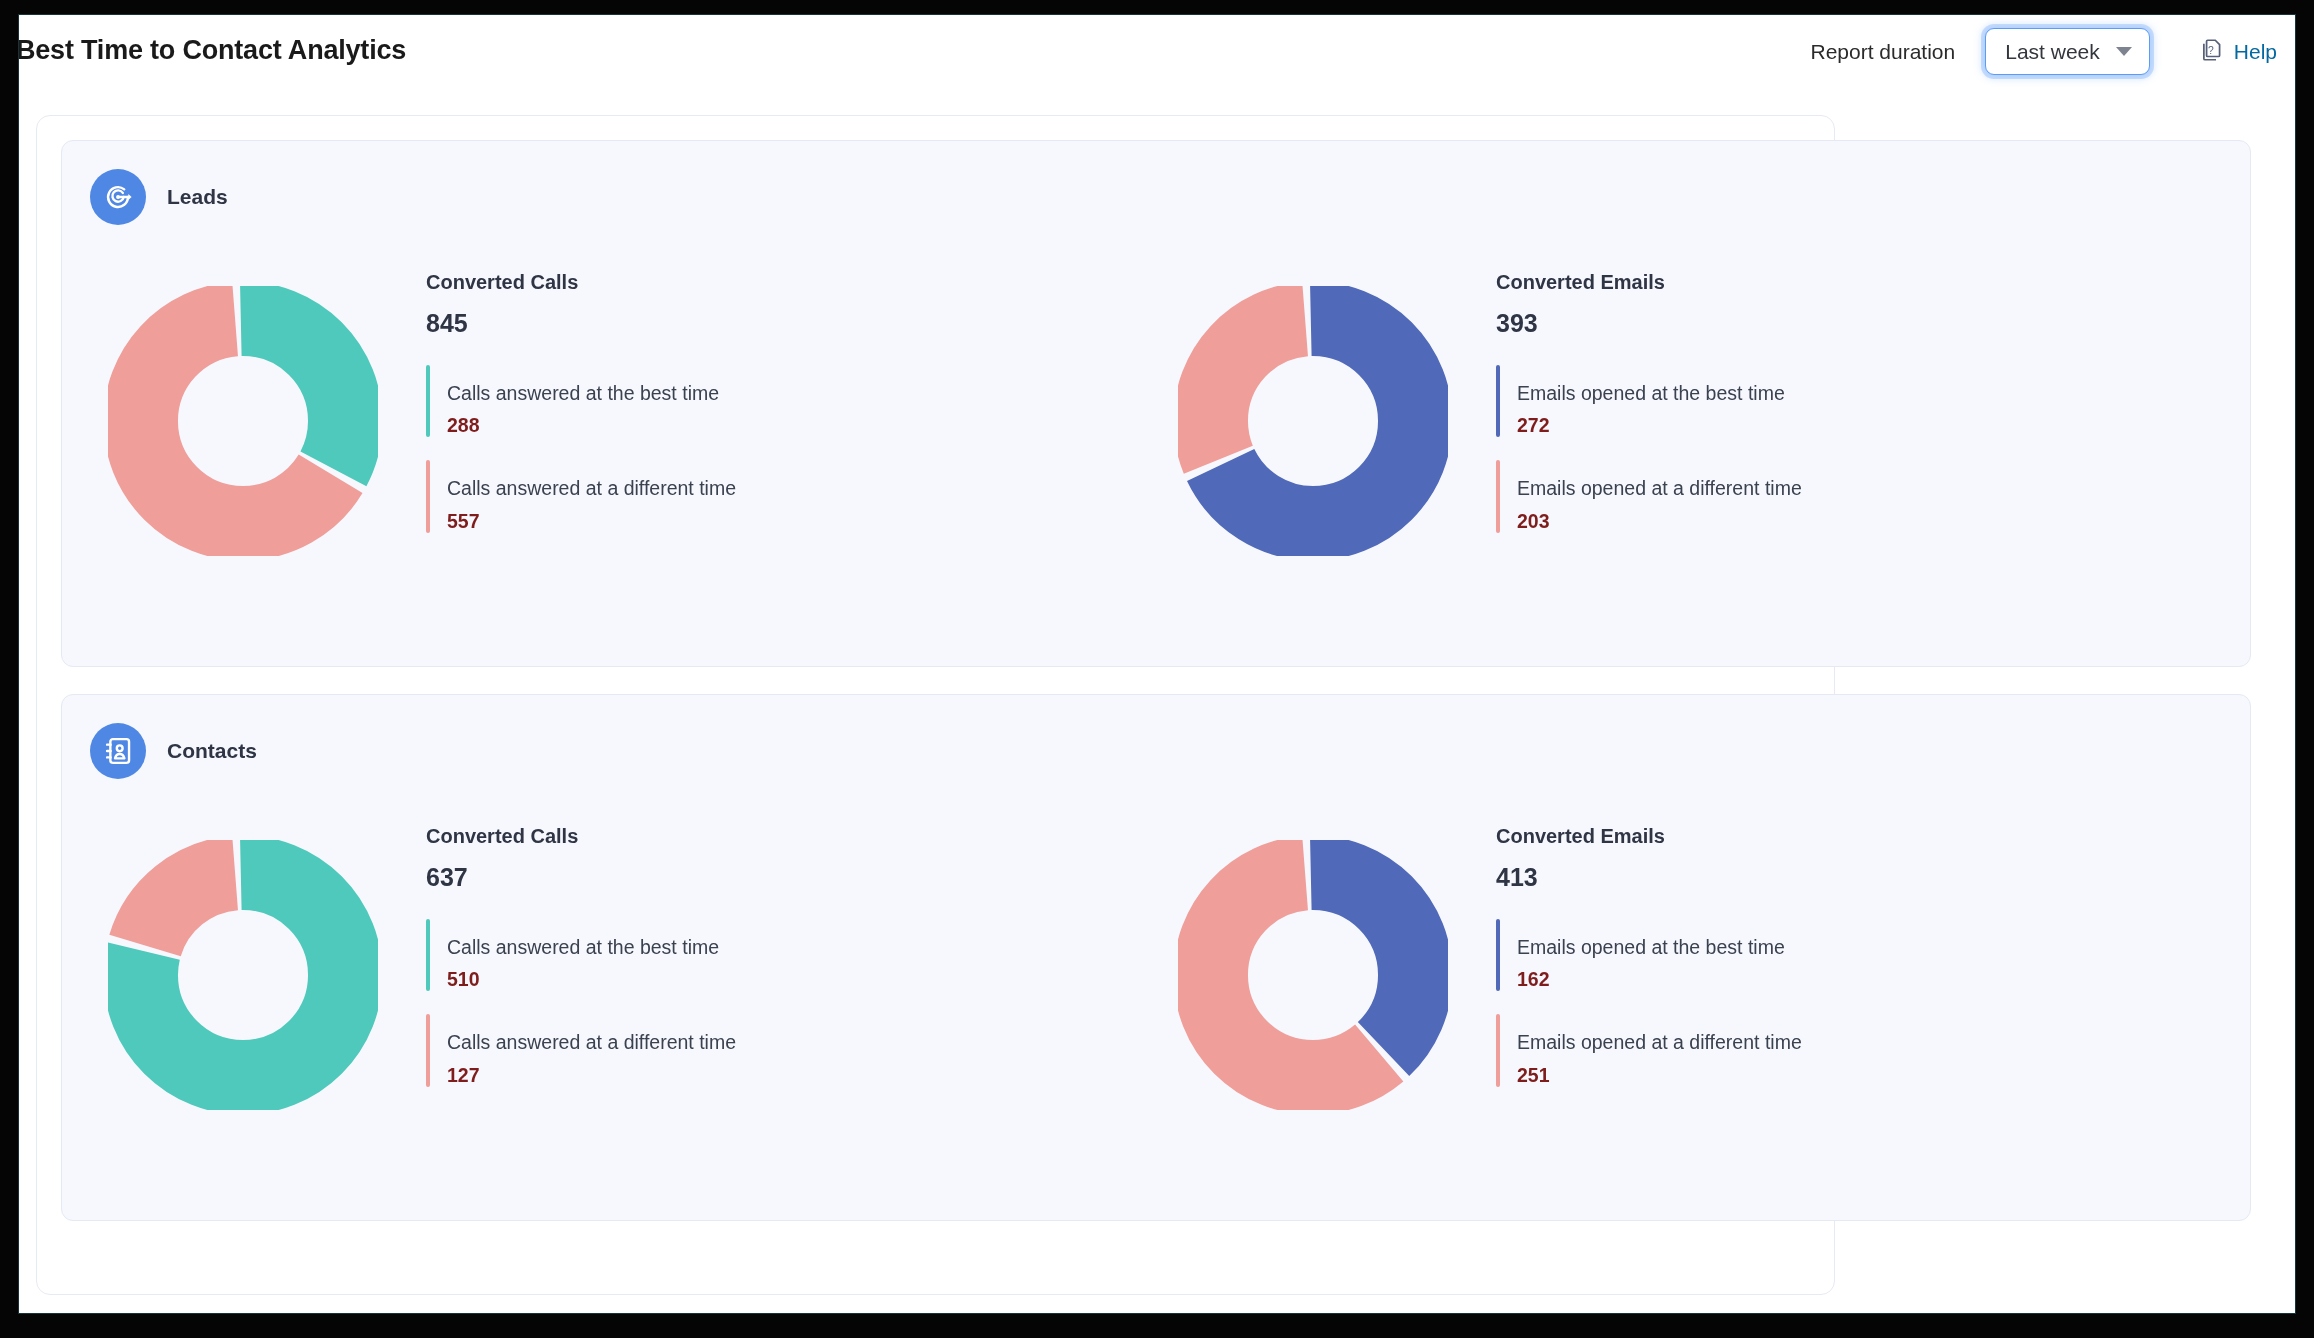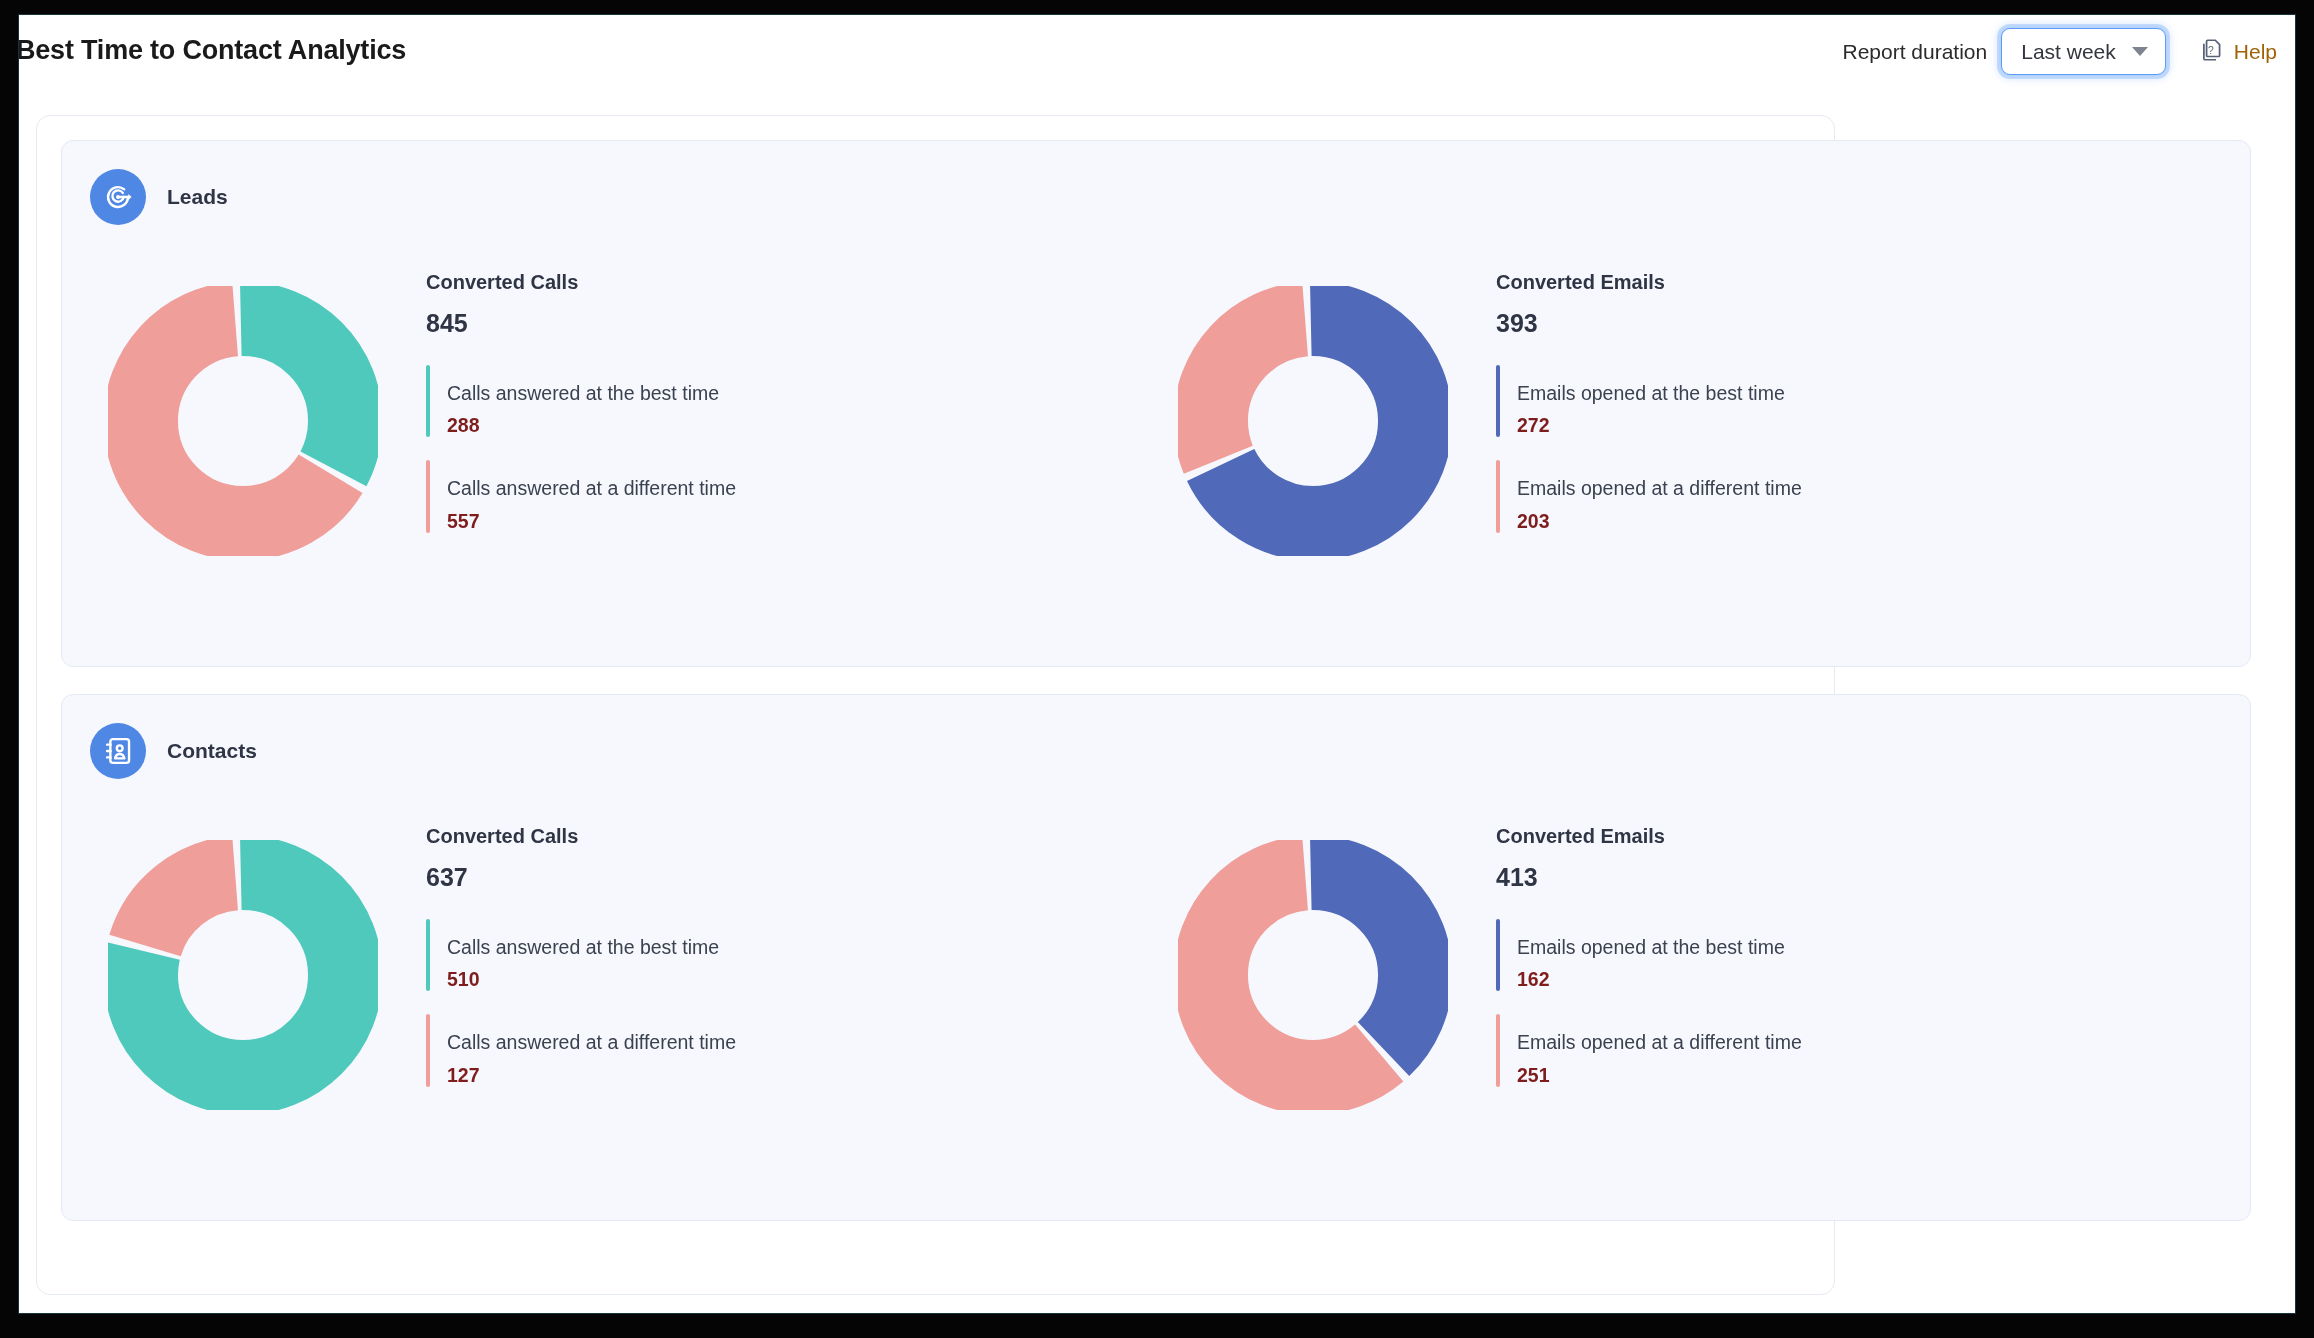--- a/index.html
+++ b/index.html
@@ -60,21 +60,21 @@
     letter-spacing: -0.2px;
     white-space: nowrap;
   }
 
   #header-right {
     position: absolute;
     right: 18px;
     top: 13px;
     display: flex;
     align-items: center;
-    gap: 0px;
+    gap: 16px;
     margin-left: 48px;
   }
 
   #report-duration-label {
     font-size: 21px;
     color: #2b2b2b;
     margin-right: 14px;
     white-space: nowrap;
   }
 
@@ -106,21 +106,21 @@
   #help-link {
     display: flex;
     align-items: center;
     gap: 9px;
     margin-left: 33px;
     cursor: pointer;
     white-space: nowrap;
   }
   #help-label {
     font-size: 21px;
-    color: #a16207;
+    color: #0369a1;
   }
 
   
   #container-card {
     position: absolute;
     left: 17px;
     top: 100px;
     width: 1799px;
     height: 1180px;
     background: #ffffff;

